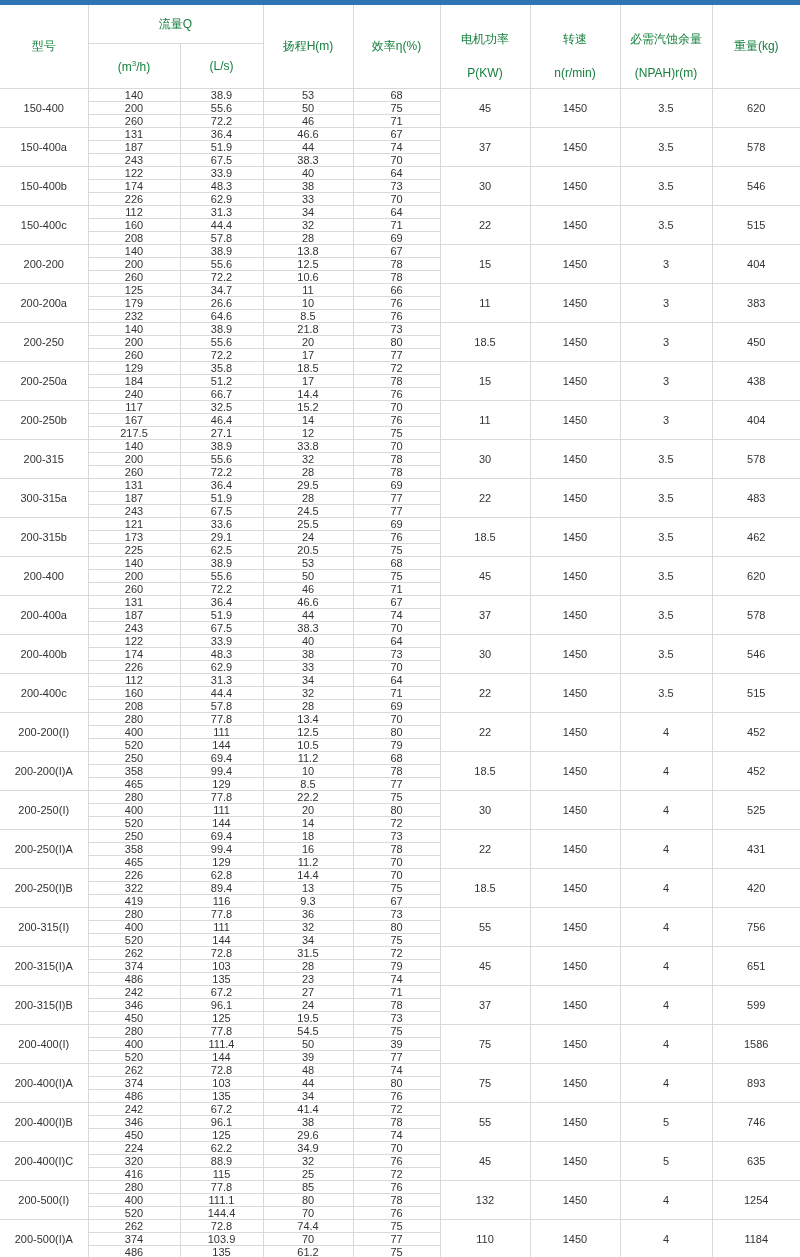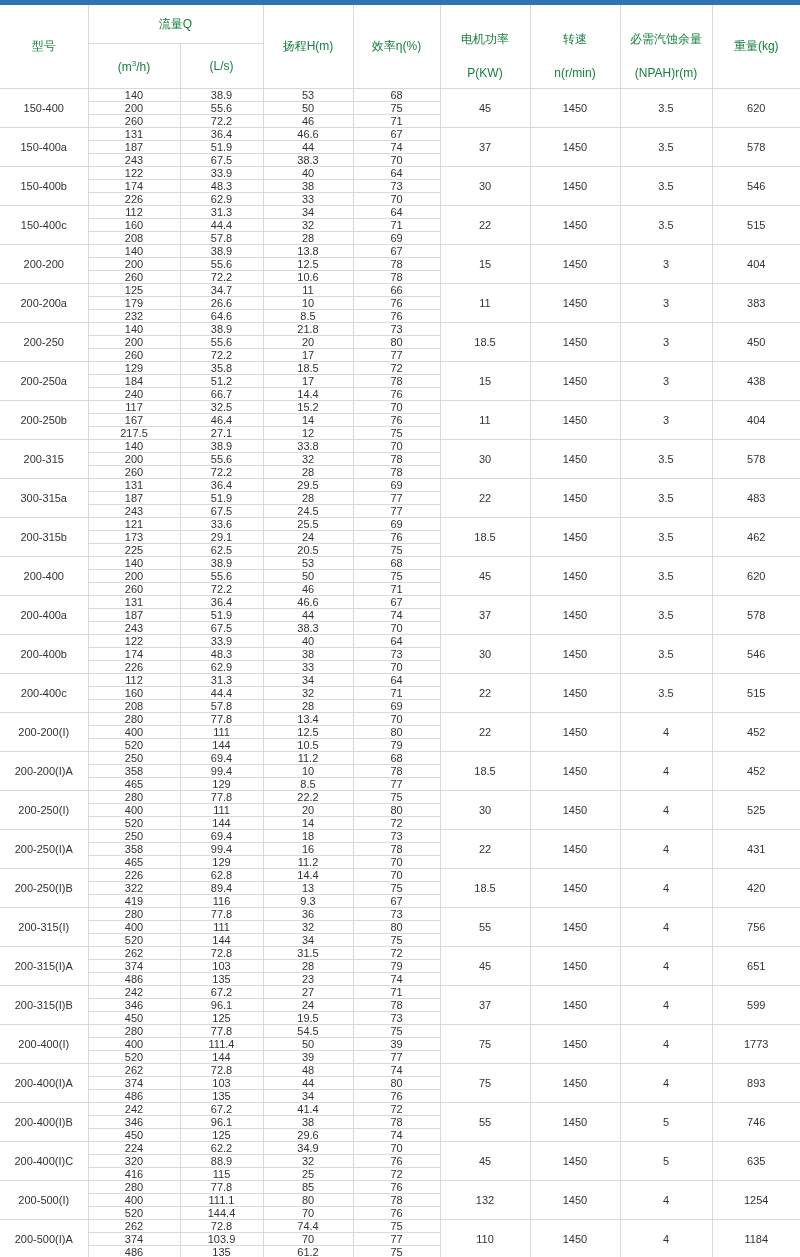--- a/index.html
+++ b/index.html
@@ -648,21 +648,21 @@
         </tr>
         <tr>
           <td rowspan="3" class="col-first">200-400(I)</td>
           <td>280</td>
           <td>77.8</td>
           <td>54.5</td>
           <td>75</td>
           <td rowspan="3">75</td>
           <td rowspan="3">1450</td>
           <td rowspan="3">4</td>
-          <td rowspan="3" class="col-last">1773</td>
+          <td rowspan="3" class="col-last">1586</td>
         </tr>
         <tr>
           <td>400</td>
           <td>111.4</td>
           <td>50</td>
           <td>39</td>
         </tr>
         <tr>
           <td>520</td>
           <td>144</td>

